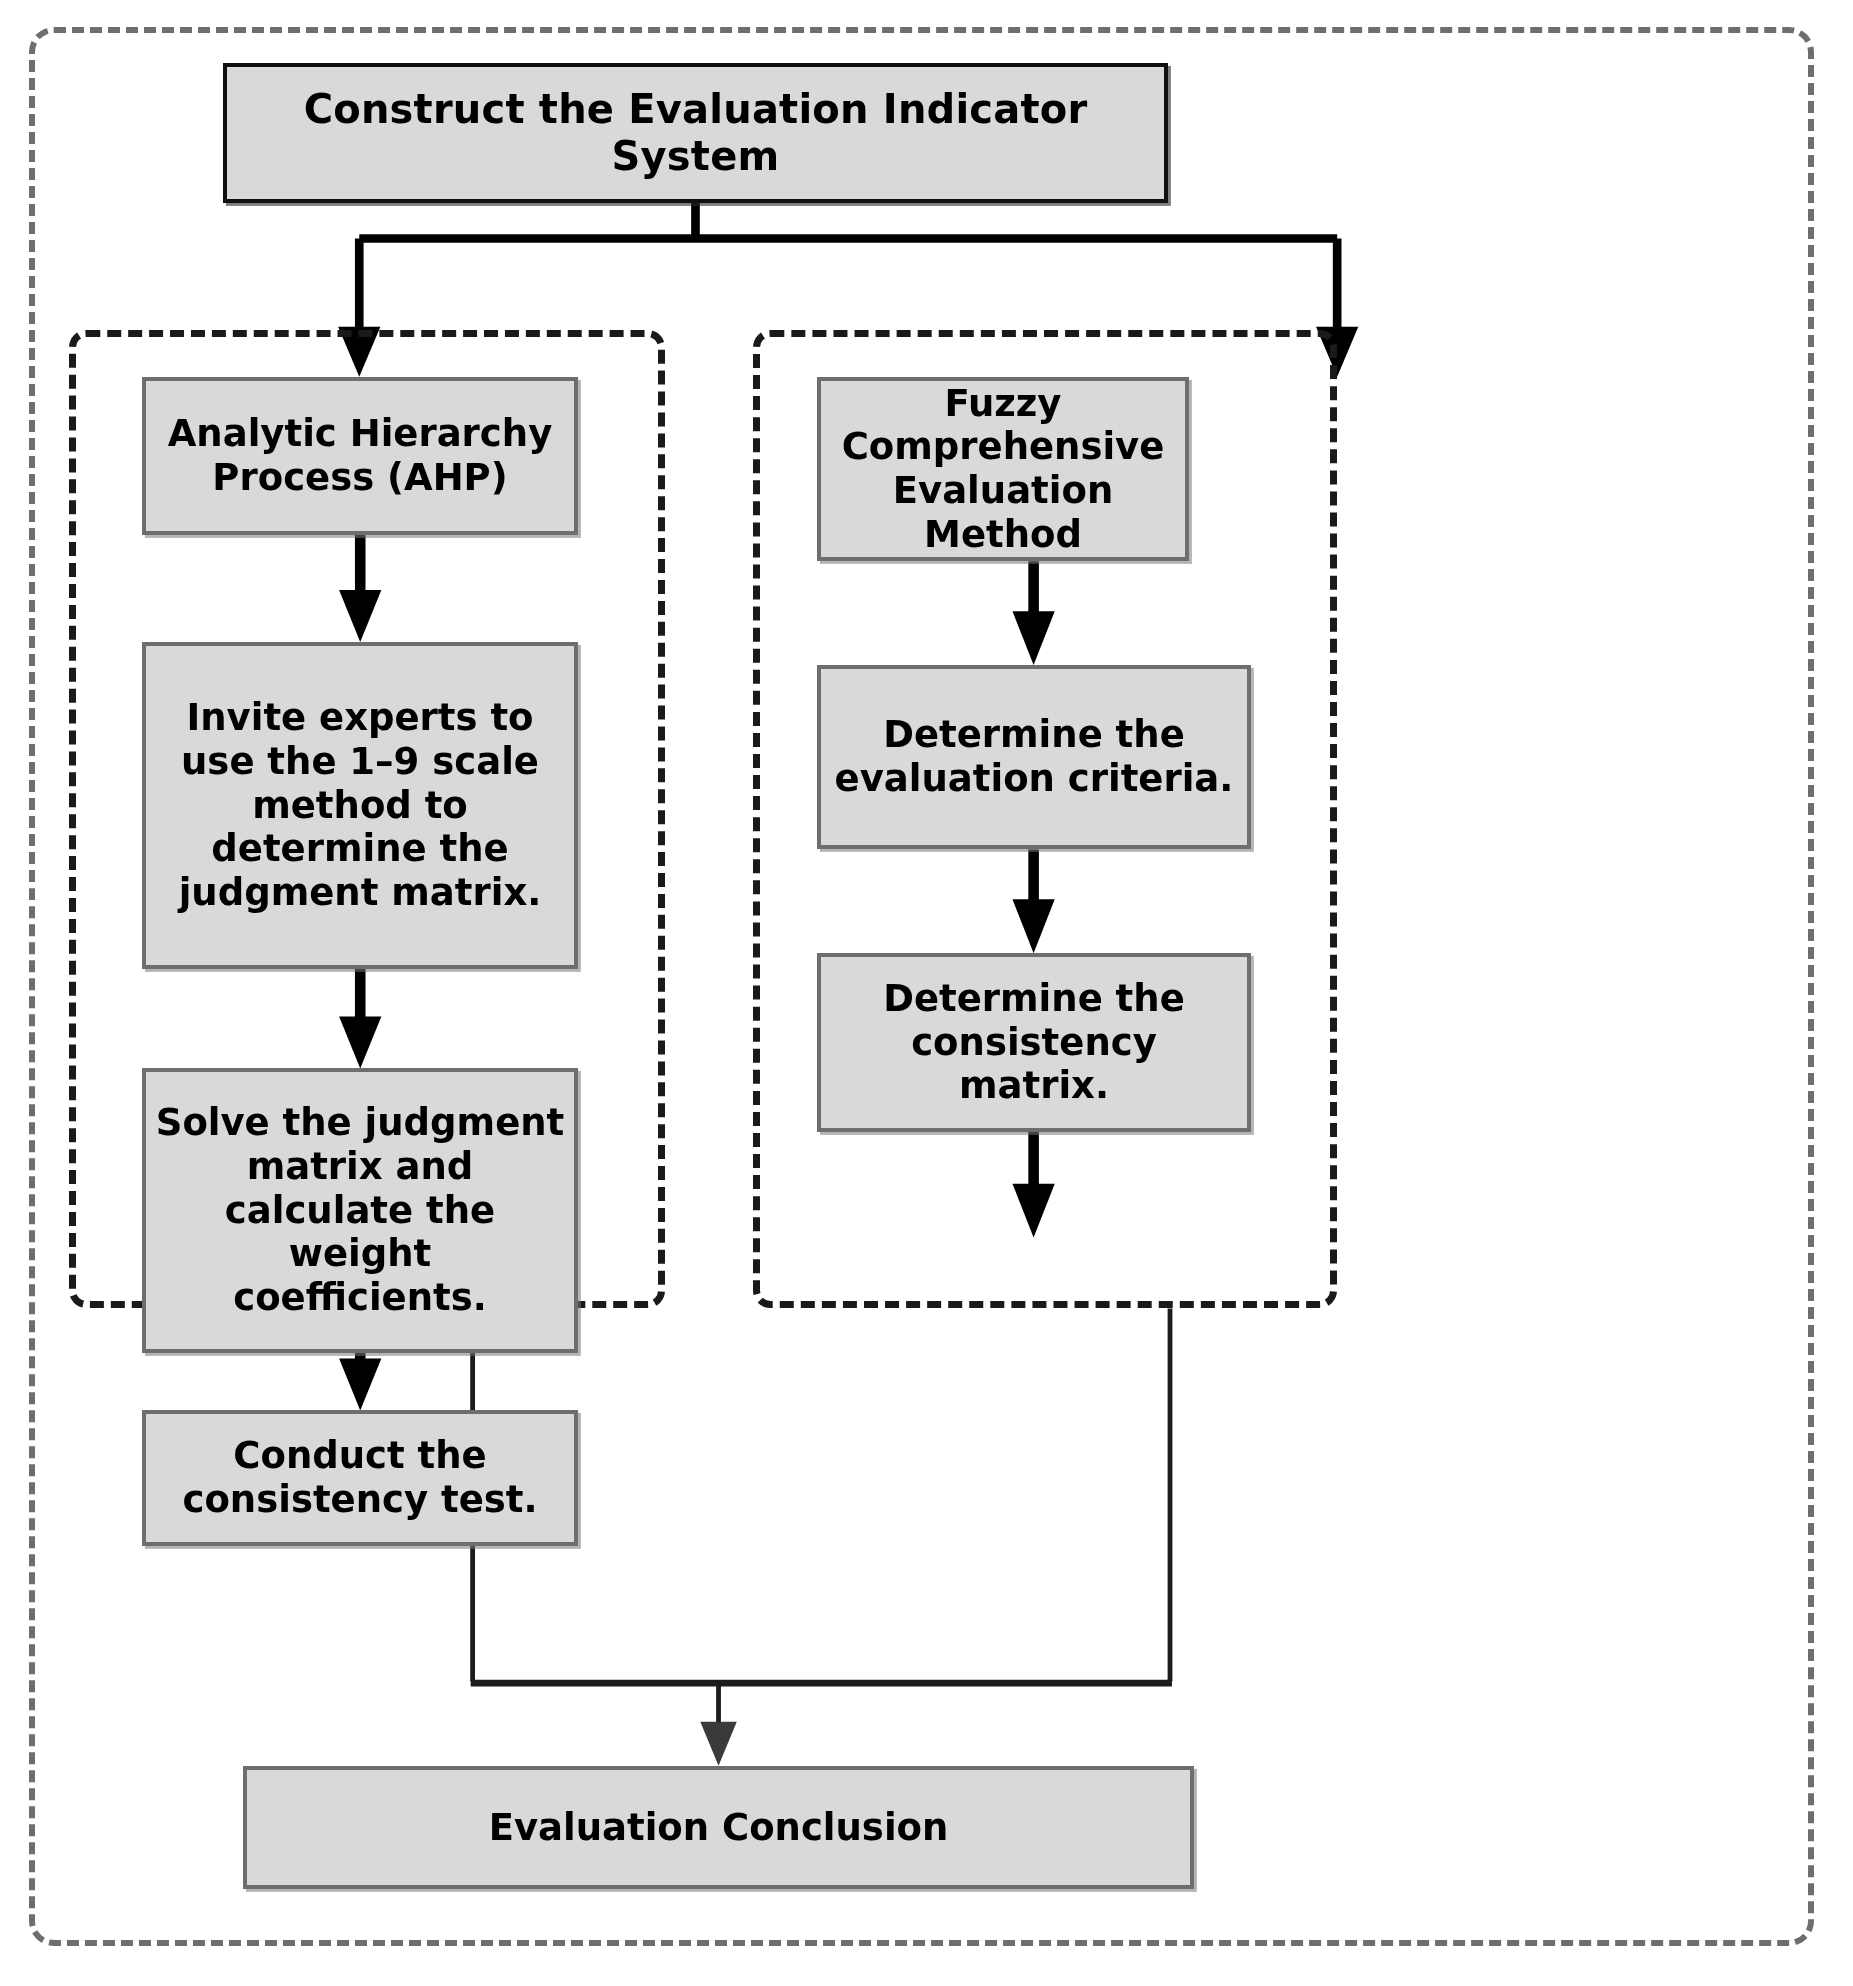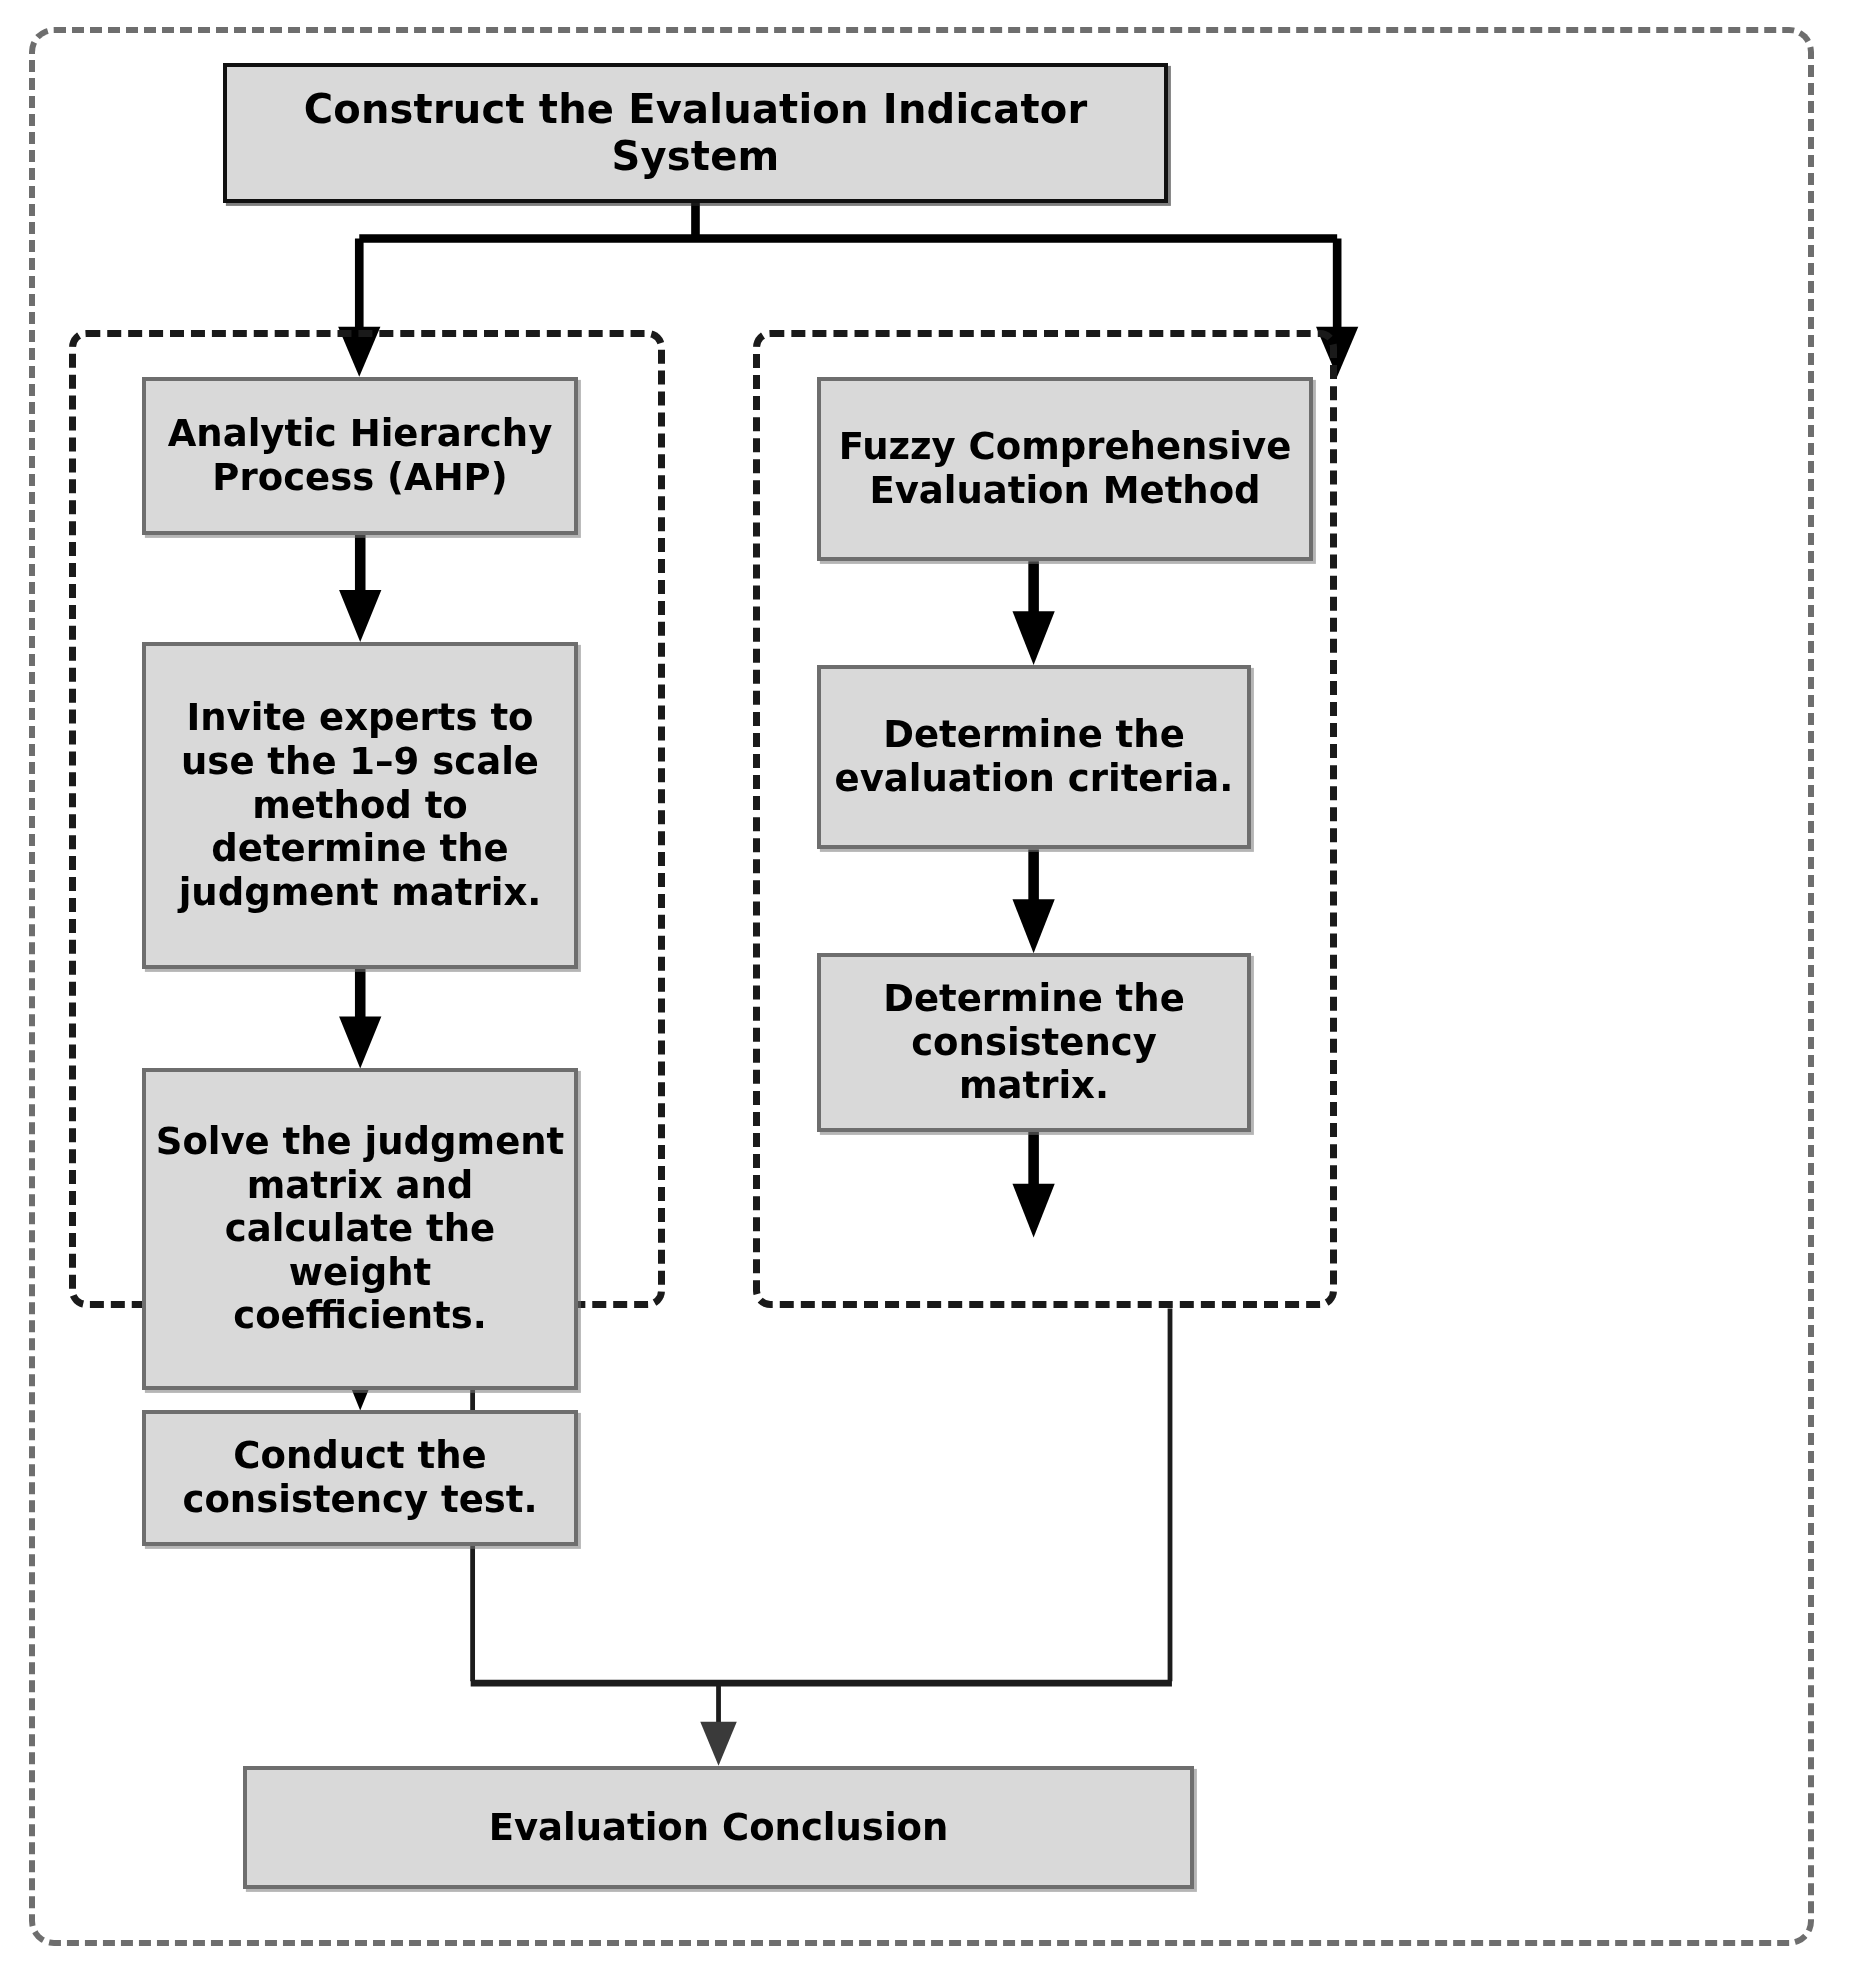--- a/index.html
+++ b/index.html
@@ -67,25 +67,25 @@
     font-size: 40px; letter-spacing: 0.2px;
   }
   #node-conclusion {
     left: 243px; top: 1766px; width: 951px; height: 123px;
     font-size: 37px;
   }
 
   
   #node-ahp        { left: 142px; top: 377px;  width: 436px; height: 158px;  font-size: 37px; }
   #node-invite     { left: 142px; top: 642px;  width: 436px; height: 327px;  font-size: 37px; }
-  #node-solve      { left: 142px; top: 1068px; width: 436px; height: 322px;  font-size: 37px; }
+  #node-solve      { left: 142px; top: 1068px; width: 436px; height: 285px;  font-size: 37px; }
   #node-consistency{ left: 142px; top: 1410px; width: 436px; height: 136px;  font-size: 37px; }
 
   
-  #node-fuzzy      { left: 817px; top: 377px;  width: 496px; height: 184px;  font-size: 37px; }
+  #node-fuzzy      { left: 817px; top: 377px;  width: 372px; height: 184px;  font-size: 37px; }
   #node-criteria   { left: 817px; top: 665px;  width: 434px; height: 184px;  font-size: 37px; }
   #node-membership { left: 817px; top: 953px;  width: 434px; height: 179px;  font-size: 37px; }
   #node-perform    { left: 817px; top: 1237px; width: 434px; height: 211px;  font-size: 37px; }
 
   
   #wires {
     position: absolute;
     left: 0; top: 0;
     width: 1853px;
     height: 1987px;

